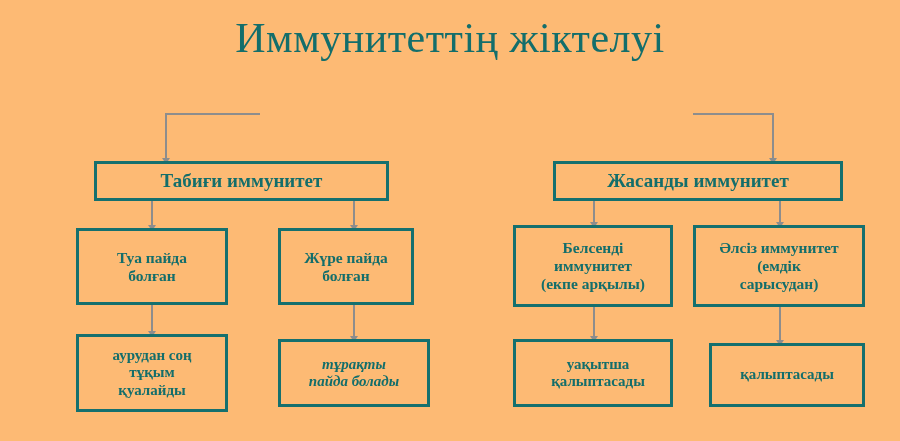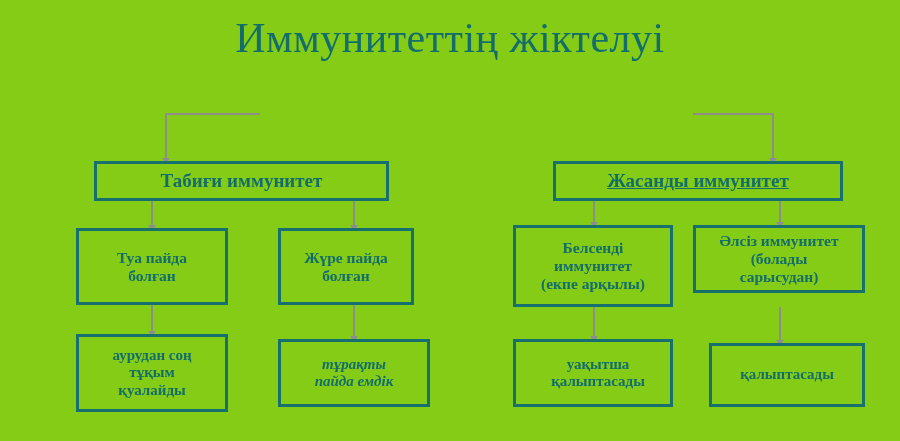--- a/index.html
+++ b/index.html
@@ -10,21 +10,21 @@
     width: 900px;
     height: 441px;
     background: #fc827e;
     font-family: "Liberation Serif", serif;
     overflow: hidden;
   }
   #canvas {
     position: relative;
     width: 900px;
     height: 441px;
-    background: #84cc16;
+    background: #fdba74;
   }
   #title {
     position: absolute;
     left: 0;
     top: 14px;
     width: 900px;
     text-align: center;
     font-family: "Liberation Serif", serif;
     font-size: 42px;
     font-weight: 400;
@@ -111,21 +111,21 @@
 
   <div class="conn-v" style="left:779px; top:307px; height:36px;"></div>
   <div class="arrow" style="left:776px; top:340px;"></div>
 
   <div class="node lvl1" style="left:94px; top:161px; width:295px; height:40px;">
     <div class="lines">
       <span class="ln">Табиғи иммунитет</span>
     </div>
   </div>
 
-  <div class="node lvl1" style="left:553px; top:161px; width:290px; height:40px;text-decoration:underline;">
+  <div class="node lvl1" style="left:553px; top:161px; width:290px; height:40px;">
     <div class="lines">
       <span class="ln">Жасанды иммунитет</span>
     </div>
   </div>
 
   <div class="node lvl2" style="left:76px; top:228px; width:152px; height:77px;">
     <div class="lines">
       <span class="ln">Туа пайда</span>
       <span class="ln">болған</span>
     </div>
@@ -139,40 +139,40 @@
   </div>
 
   <div class="node lvl2" style="left:513px; top:225px; width:160px; height:82px;align-items:center;">
     <div class="lines">
       <span class="ln">Белсенді</span>
       <span class="ln">иммунитет</span>
       <span class="ln">(екпе арқылы)</span>
     </div>
   </div>
 
-  <div class="node lvl2" style="left:693px; top:225px; width:172px; height:68px;">
+  <div class="node lvl2" style="left:693px; top:225px; width:172px; height:82px;">
     <div class="lines">
       <span class="ln">Әлсіз иммунитет</span>
-      <span class="ln">(болады</span>
+      <span class="ln">(емдік</span>
       <span class="ln">сарысудан)</span>
     </div>
   </div>
 
   <div class="node lvl3" style="left:76px; top:334px; width:152px; height:78px;">
     <div class="lines">
       <span class="ln">аурудан соң</span>
       <span class="ln">тұқым</span>
       <span class="ln">қуалайды</span>
     </div>
   </div>
 
   <div class="node lvl3" style="left:278px; top:339px; width:152px; height:68px;font-style:italic;">
     <div class="lines">
       <span class="ln">тұрақты</span>
-      <span class="ln">пайда емдік</span>
+      <span class="ln">пайда болады</span>
     </div>
   </div>
 
   <div class="node lvl3" style="left:513px; top:339px; width:160px; height:68px;padding-left:10px;">
     <div class="lines">
       <span class="ln">уақытша</span>
       <span class="ln">қалыптасады</span>
     </div>
   </div>
 

